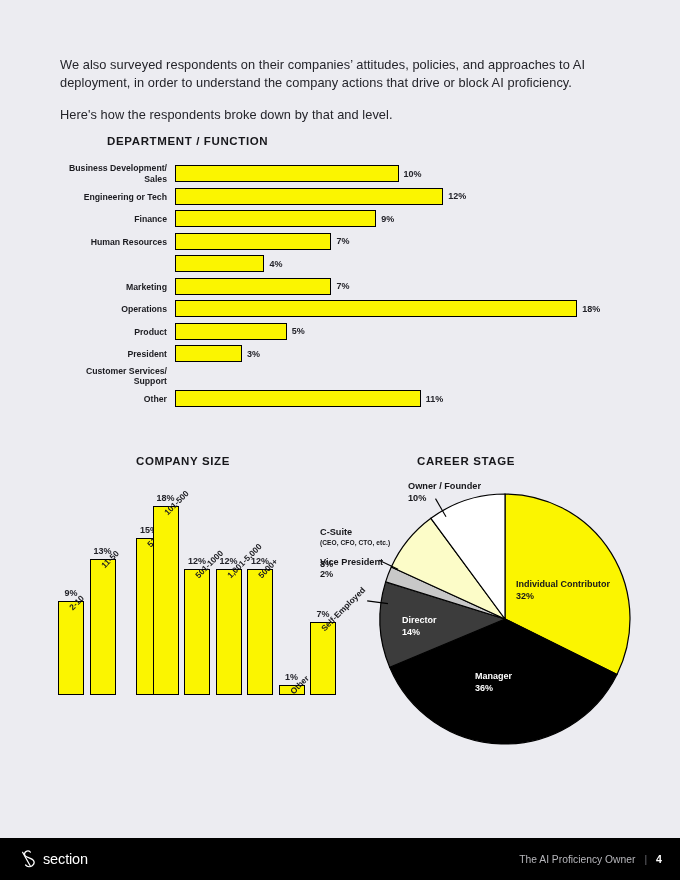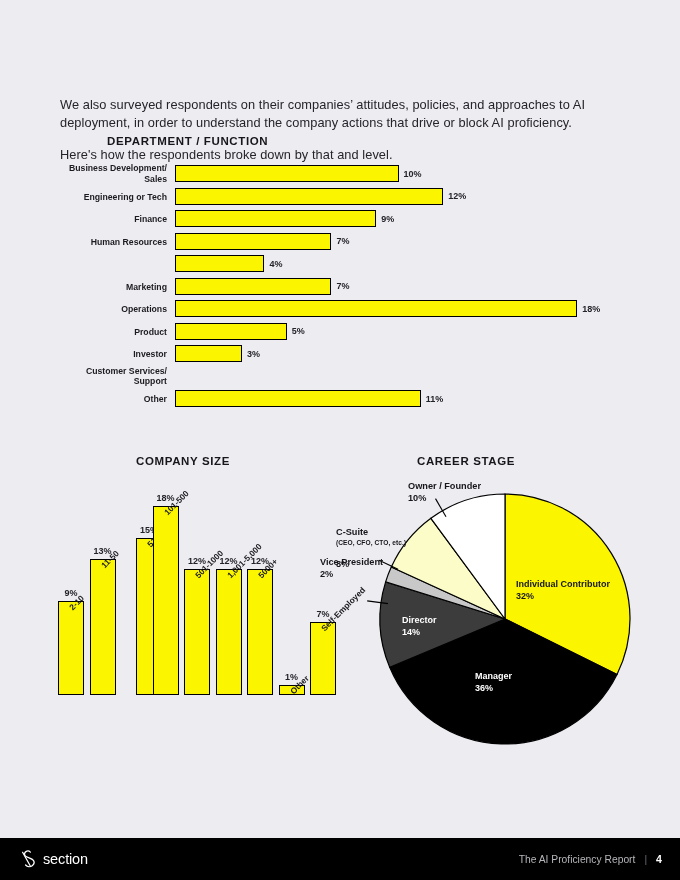--- a/index.html
+++ b/index.html
@@ -7,21 +7,21 @@
   body {
     background: #ececf1;
     font-family: "Liberation Sans", sans-serif;
     color: #1a1a1e;
     position: relative;
     overflow: hidden;
   }
   .page { position: absolute; inset: 0; }
 
   
-  .intro { position: absolute; left: 60px; top: 56px; width: 536px; margin-top: 40px; }
+  .intro { position: absolute; left: 60px; top: 56px; width: 536px; }
   .intro p {
     font-size: 12.8px;
     line-height: 1.42;
     color: #24242a;
     letter-spacing: .005em;
   }
   .intro p + p { margin-top: 14px; }
 
   
   .chart-title {
@@ -220,21 +220,21 @@
           </div>
         </div>
         <div class="hrow">
           <div class="hrow-label">Product</div>
           <div class="hbar-track">
             <div class="hbar" style="width: 111.75px; background: rgb(251, 245, 0);"></div>
             <span class="hbar-val">5%</span>
           </div>
         </div>
         <div class="hrow">
-          <div class="hrow-label">Investor</div>
+          <div class="hrow-label">President</div>
           <div class="hbar-track">
             <div class="hbar" style="width: 67.05px; background: rgb(251, 245, 0);"></div>
             <span class="hbar-val">3%</span>
           </div>
         </div>
         <div class="hrow">
           <div class="hrow-label">Customer Services/
 Support</div>
         </div>
         <div class="hrow">
@@ -324,38 +324,38 @@
     <div class="pie-inlabel" style="left:196px;top:124px;color:#17171b">Individual Contributor
 32%</div>
     <div class="pie-inlabel" style="left:155px;top:216px;color:#ffffff">Manager
 36%</div>
     <div class="pie-inlabel" style="left:82px;top:160px;color:#ffffff">Director
 14%</div>
 
     <div class="pie-callout" style="left:88px;top:26px;">Owner / Founder
 10%</div>
 
-    <div class="pie-callout" style="left:16px;top:60px;">
+    <div class="pie-callout" style="left:0;top:60px;">
       <span>C-Suite</span>
       <span class="sub">(CEO, CFO, CTO, etc.)</span>
       <span>8%</span>
     </div>
 
     <div class="pie-callout" style="left:0px;top:102px;">Vice President
 2%</div>
   </div>
 
   <div id="footer">
     <div class="logo">
       <svg width="17" height="20" viewBox="0 0 17 20">
         <path d="M12.4 3.1C11.2 1.9 9.3 1.7 7.9 2.6 6.4 3.6 6.1 5.5 7.2 6.8c.9 1.1 2.4 1.5 3.9 2 1.7.6 3.4 1.2 4.3 2.6 1.1 1.7.6 4-1.2 5.3-2 1.4-4.9 1.1-6.6-.7" fill="none" stroke="#ffffff" stroke-width="1.25" stroke-linecap="round"></path>
         <path d="M4.6 3.3l7.6 13.4" fill="none" stroke="#ffffff" stroke-width="1.25" stroke-linecap="round"></path>
       </svg>
       <span class="logo-word">section</span>
     </div>
     <div class="foot-right">
-      <span class="foot-title">The AI Proficiency Report</span>
+      <span class="foot-title">The AI Proficiency Owner</span>
       <span class="foot-sep">|</span>
       <span class="foot-page">4</span>
     </div>
   </div>
 
 </div>
 
 </body></html>

